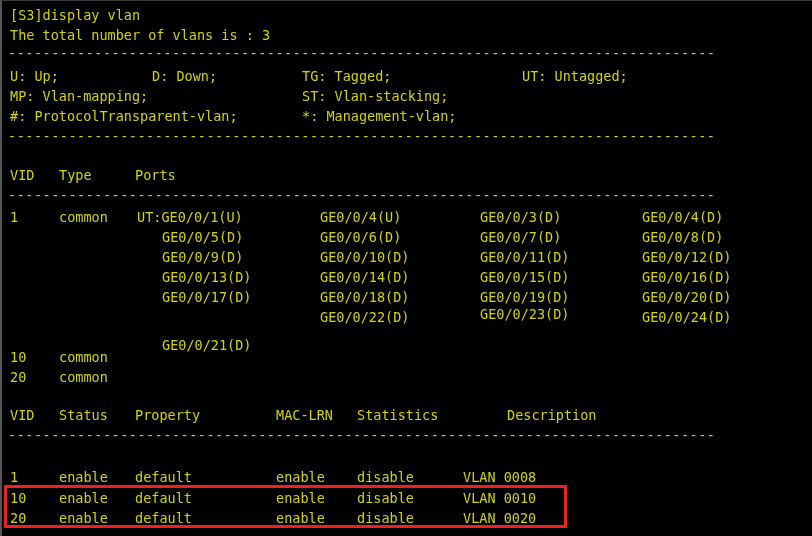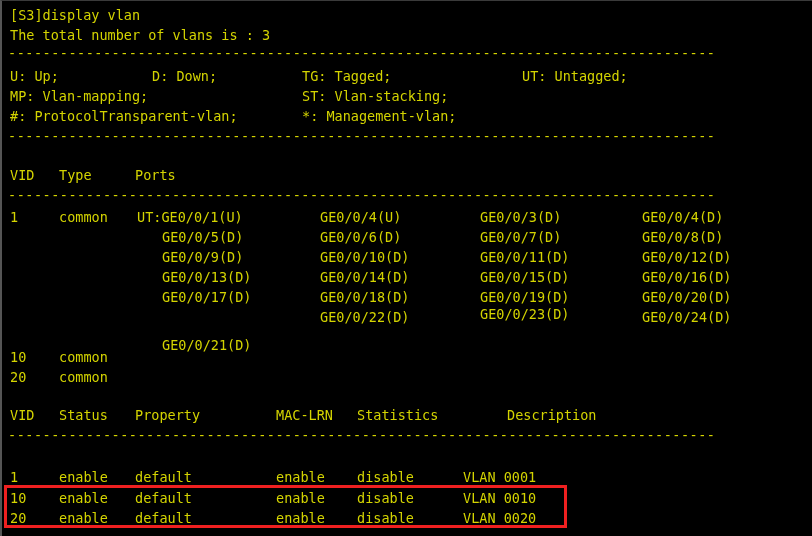--- a/index.html
+++ b/index.html
@@ -133,21 +133,21 @@
   <div class="col" style="left:355px;top:404px;">Statistics</div>
   <div class="col" style="left:461px;top:404px;padding-left:44px;">Description</div>
 
   <div class="rule" style="top:424px;">----------------------------------------------------------------------------------</div>
 
   <div class="col" style="left:8px;  top:466px;">1</div>
   <div class="col" style="left:57px; top:466px;">enable</div>
   <div class="col" style="left:133px;top:466px;">default</div>
   <div class="col" style="left:274px;top:466px;">enable</div>
   <div class="col" style="left:355px;top:466px;">disable</div>
-  <div class="col" style="left:461px;top:466px;">VLAN 0001</div>
+  <div class="col" style="left:461px;top:466px;">VLAN 0008</div>
 
   <div class="col" style="left:8px;  top:487px;">10</div>
   <div class="col" style="left:57px; top:487px;">enable</div>
   <div class="col" style="left:133px;top:487px;">default</div>
   <div class="col" style="left:274px;top:487px;">enable</div>
   <div class="col" style="left:355px;top:487px;">disable</div>
   <div class="col" style="left:461px;top:487px;">VLAN 0010</div>
 
   <div class="col" style="left:8px;  top:507px;">20</div>
   <div class="col" style="left:57px; top:507px;">enable</div>

